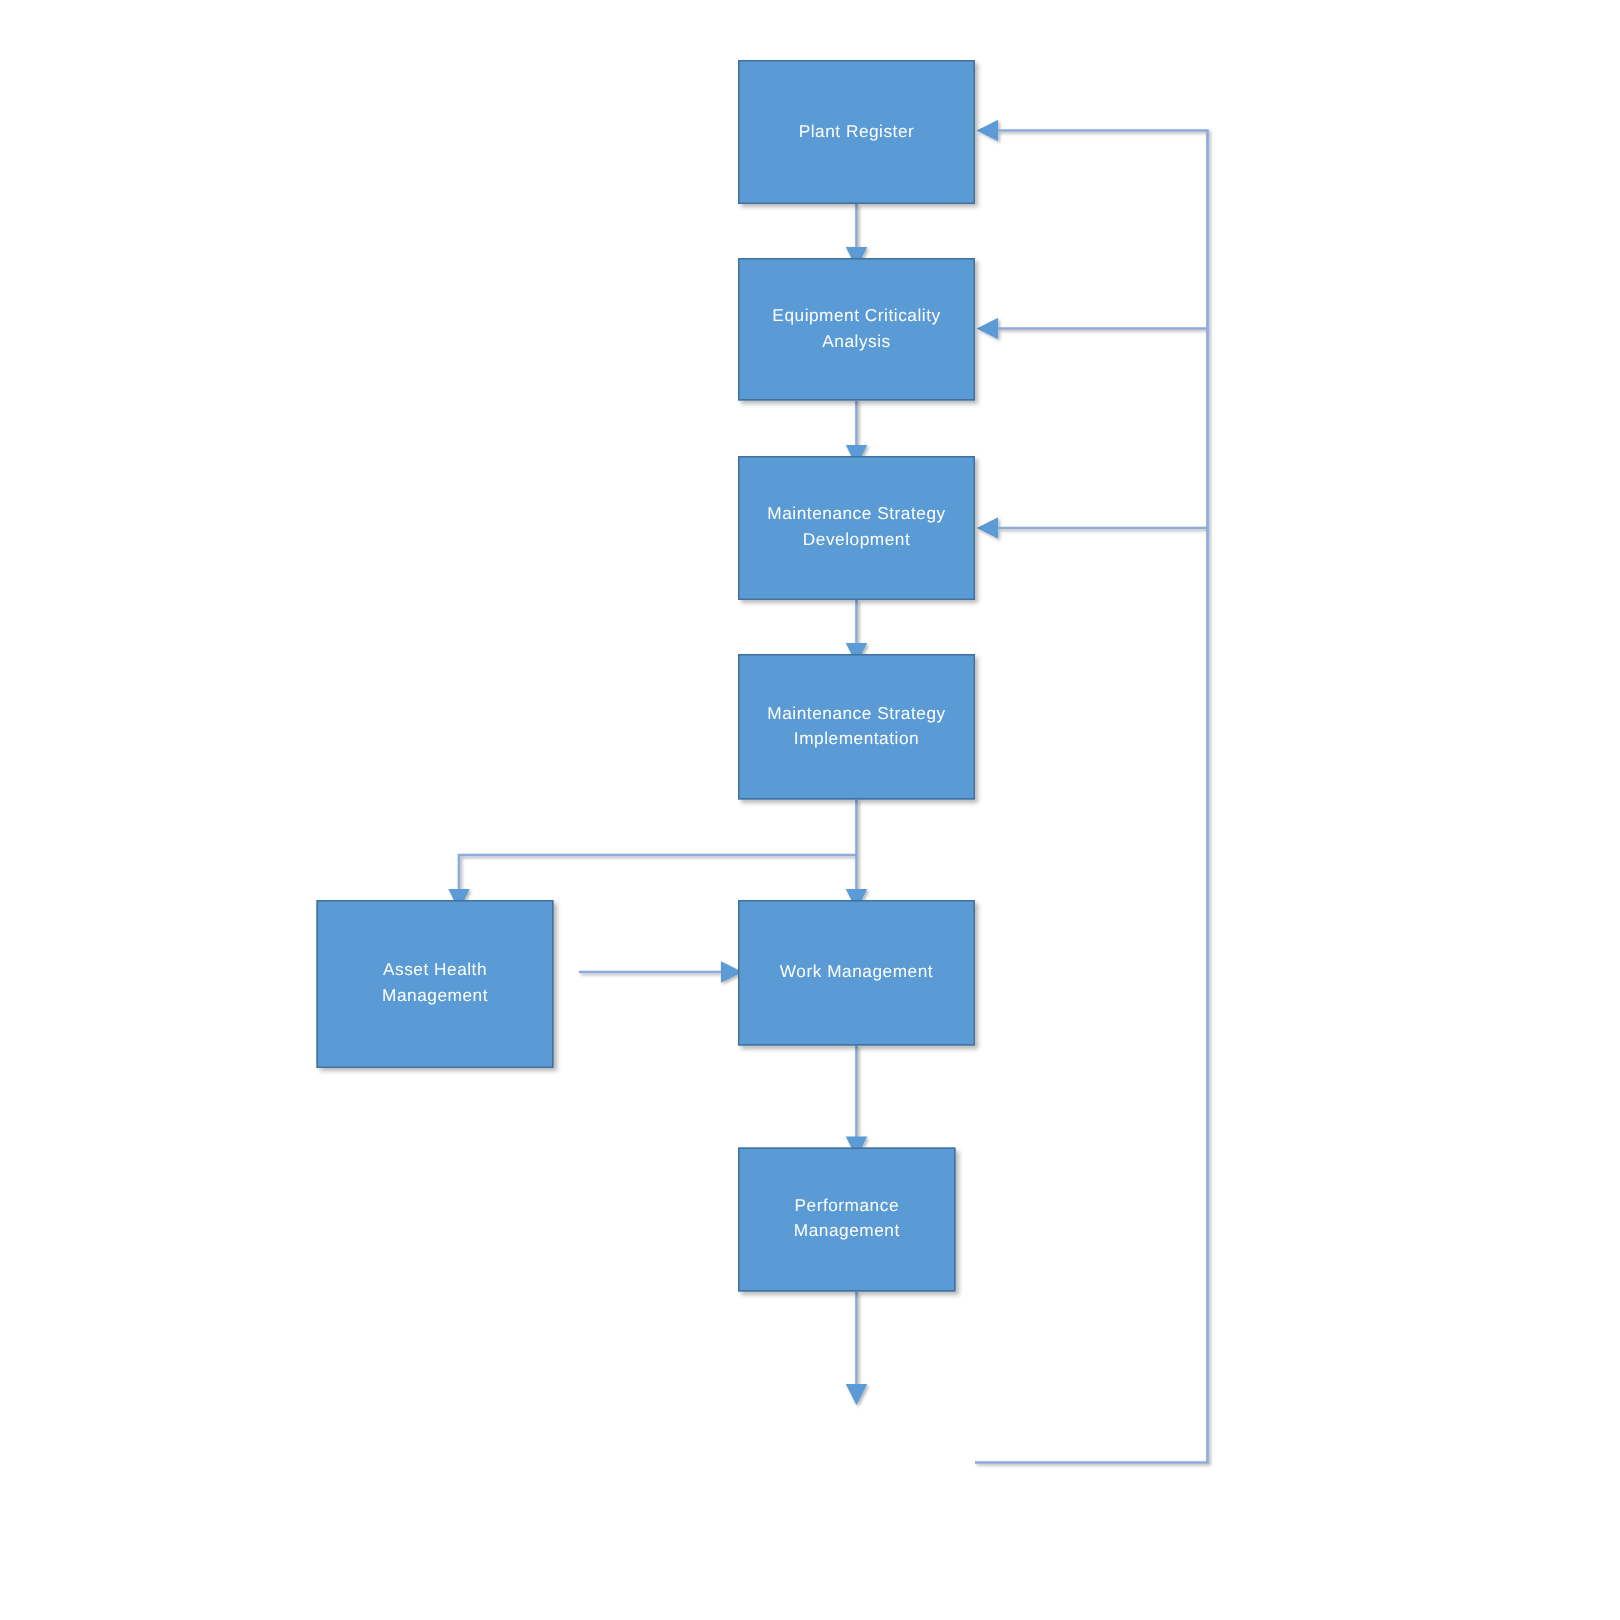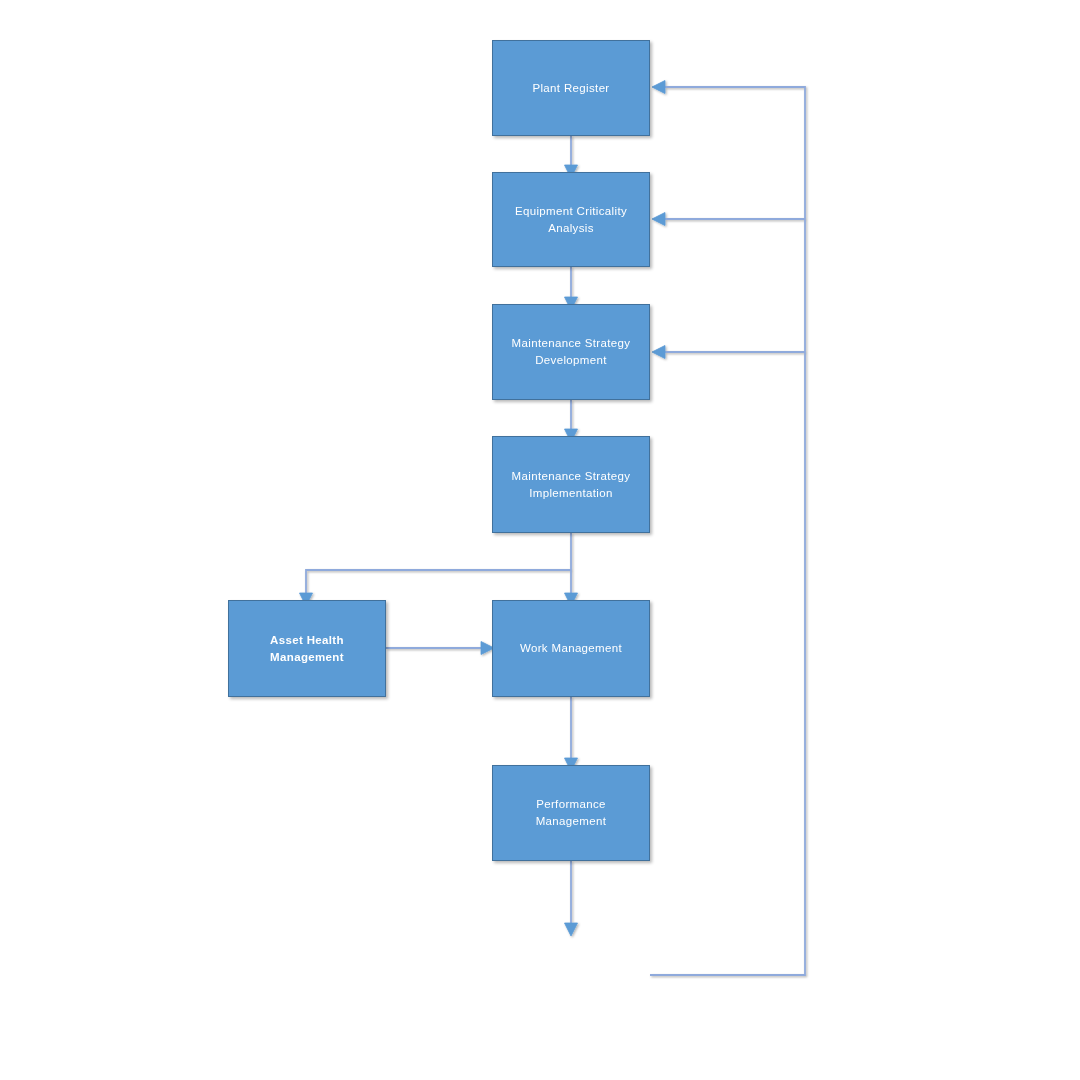--- a/index.html
+++ b/index.html
@@ -132,28 +132,28 @@
   <div class="node" id="node-2" style="left: 492px; top: 304px; width: 158px; height: 96px; background: rgb(91, 155, 213); color: rgb(255, 255, 255);">
     <span class="node-label">Maintenance Strategy
 Development</span>
   </div>
 
   <div class="node" id="node-3" style="left: 492px; top: 436px; width: 158px; height: 97px; background: rgb(91, 155, 213); color: rgb(255, 255, 255);">
     <span class="node-label">Maintenance Strategy
 Implementation</span>
   </div>
 
-  <div class="node" id="node-4" style="left: 228px; top: 600px; width: 158px; height: 97px; background: rgb(91, 155, 213); color: rgb(255, 255, 255); font-weight: bold;">
+  <div class="node" id="node-4" style="left: 211px; top: 600px; width: 158px; height: 112px; background: rgb(91, 155, 213); color: rgb(255, 255, 255);">
     <span class="node-label">Asset Health
 Management</span>
   </div>
 
   <div class="node" id="node-5" style="left: 492px; top: 600px; width: 158px; height: 97px; background: rgb(91, 155, 213); color: rgb(255, 255, 255);">
     <span class="node-label">Work Management</span>
   </div>
 
-  <div class="node" id="node-6" style="left: 492px; top: 765px; width: 158px; height: 96px; background: rgb(91, 155, 213); color: rgb(255, 255, 255);">
+  <div class="node" id="node-6" style="left: 492px; top: 765px; width: 145px; height: 96px; background: rgb(91, 155, 213); color: rgb(255, 255, 255);">
     <span class="node-label">Performance
 Management</span>
   </div>
 
 
 </div>
 
 </body></html>

